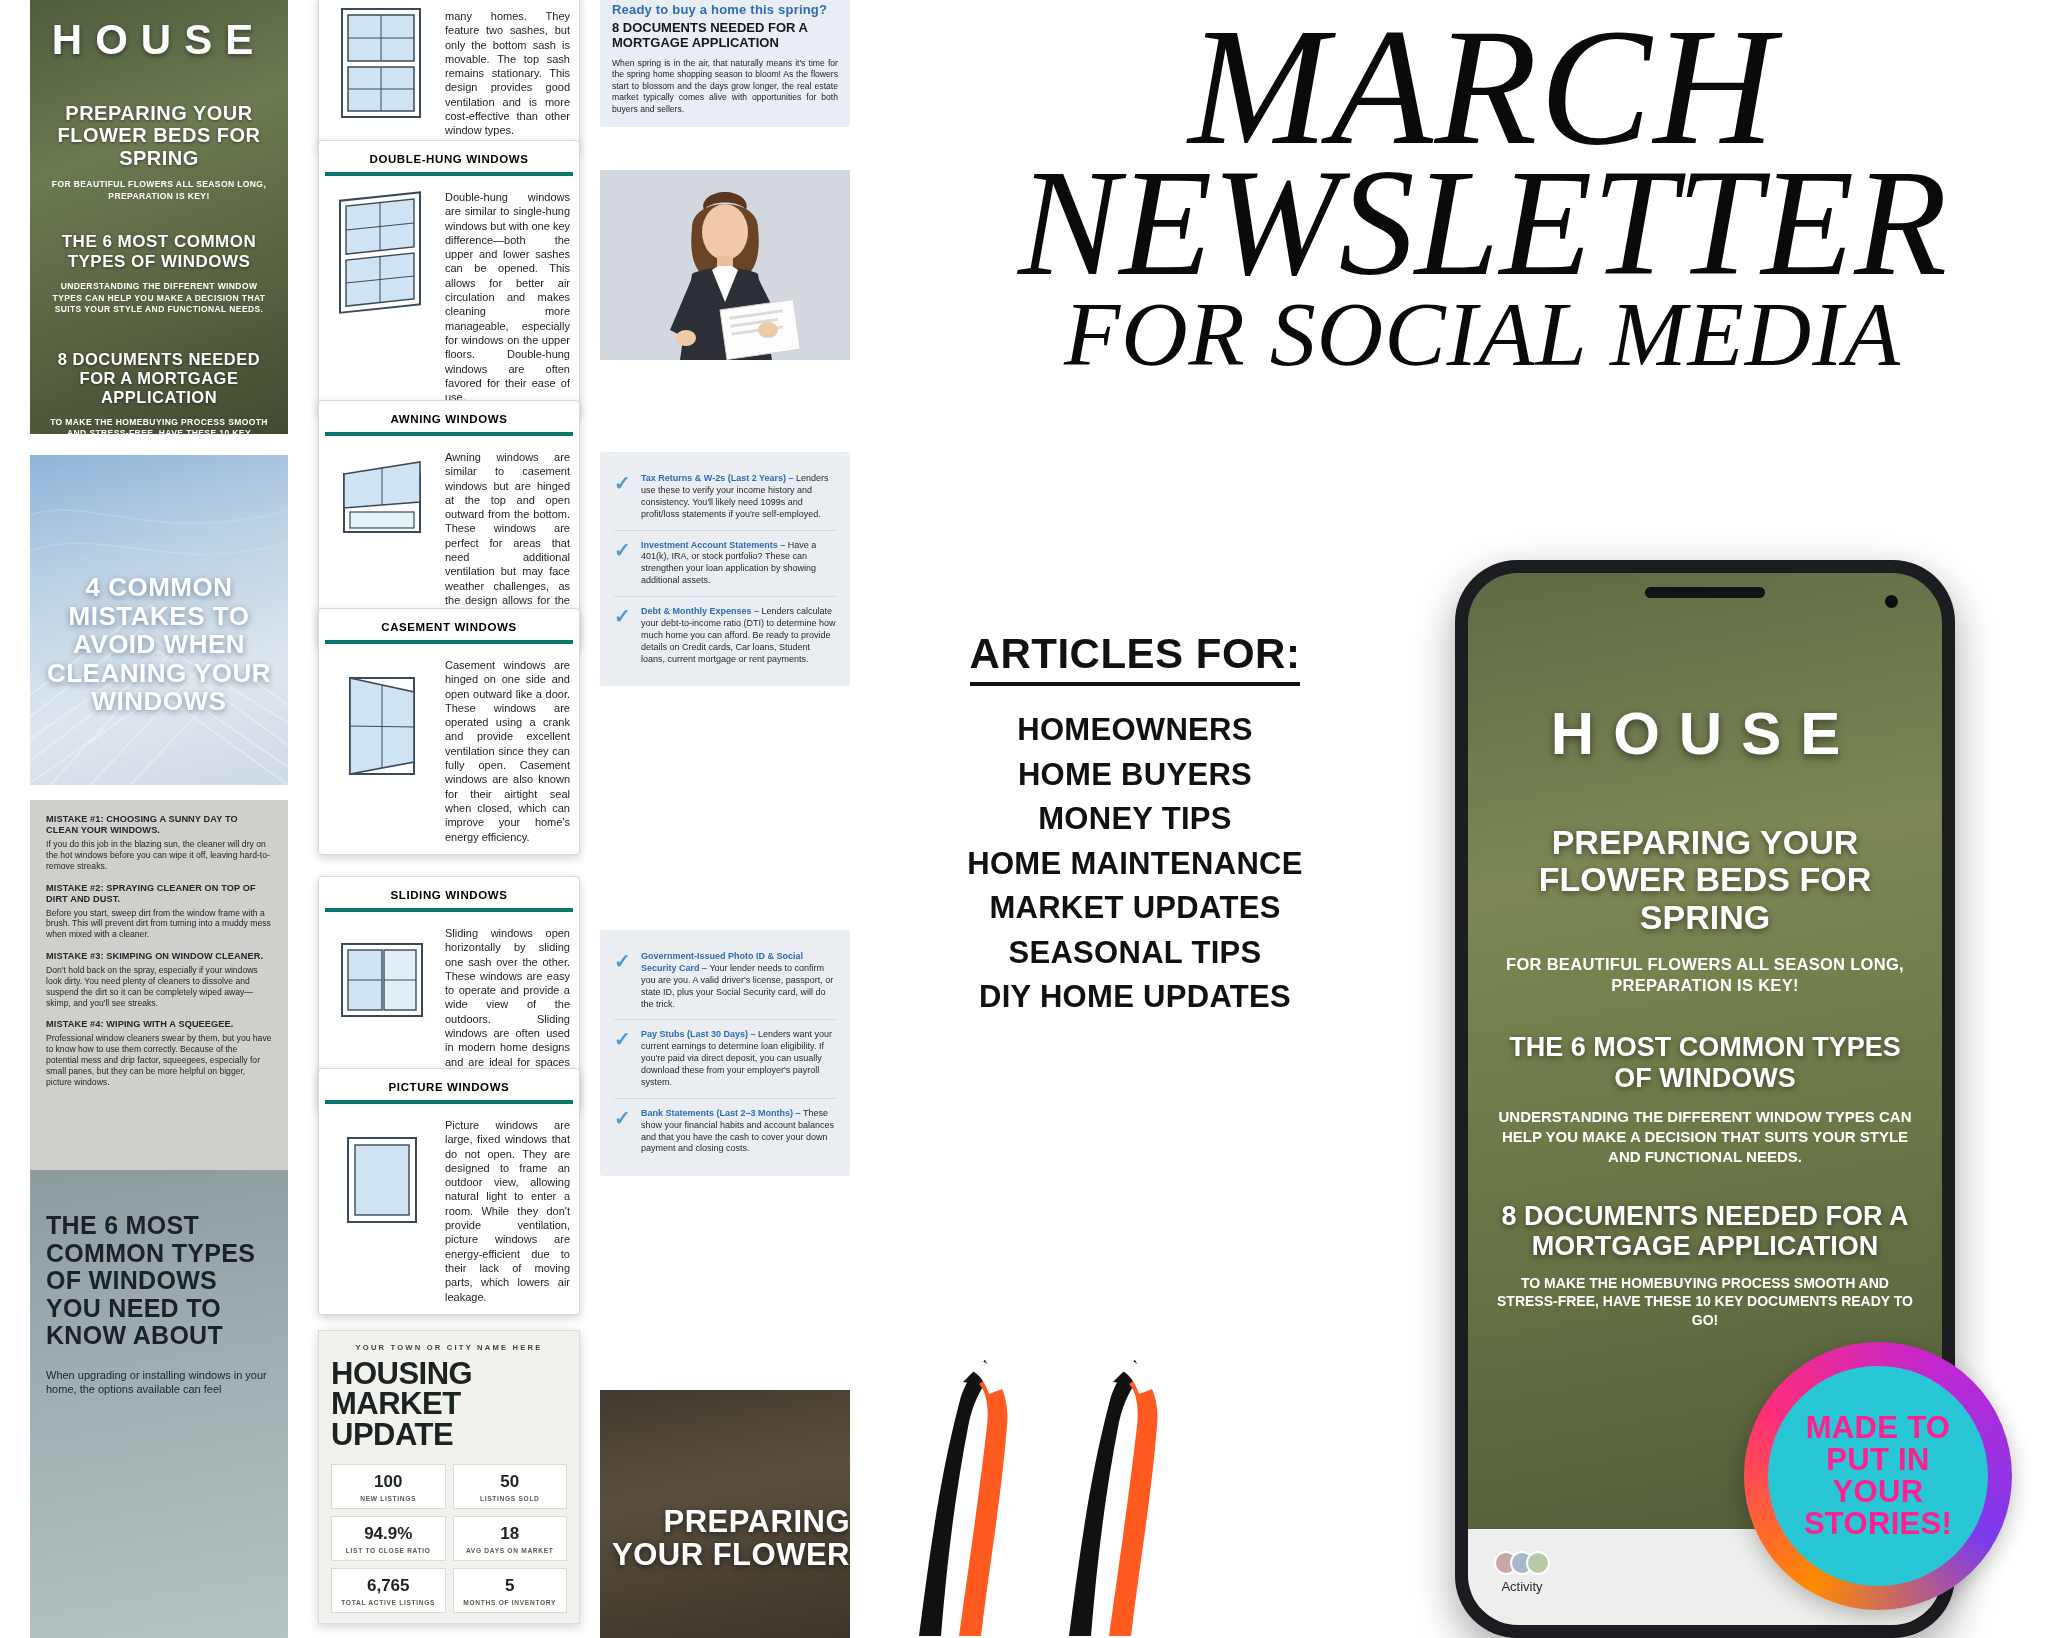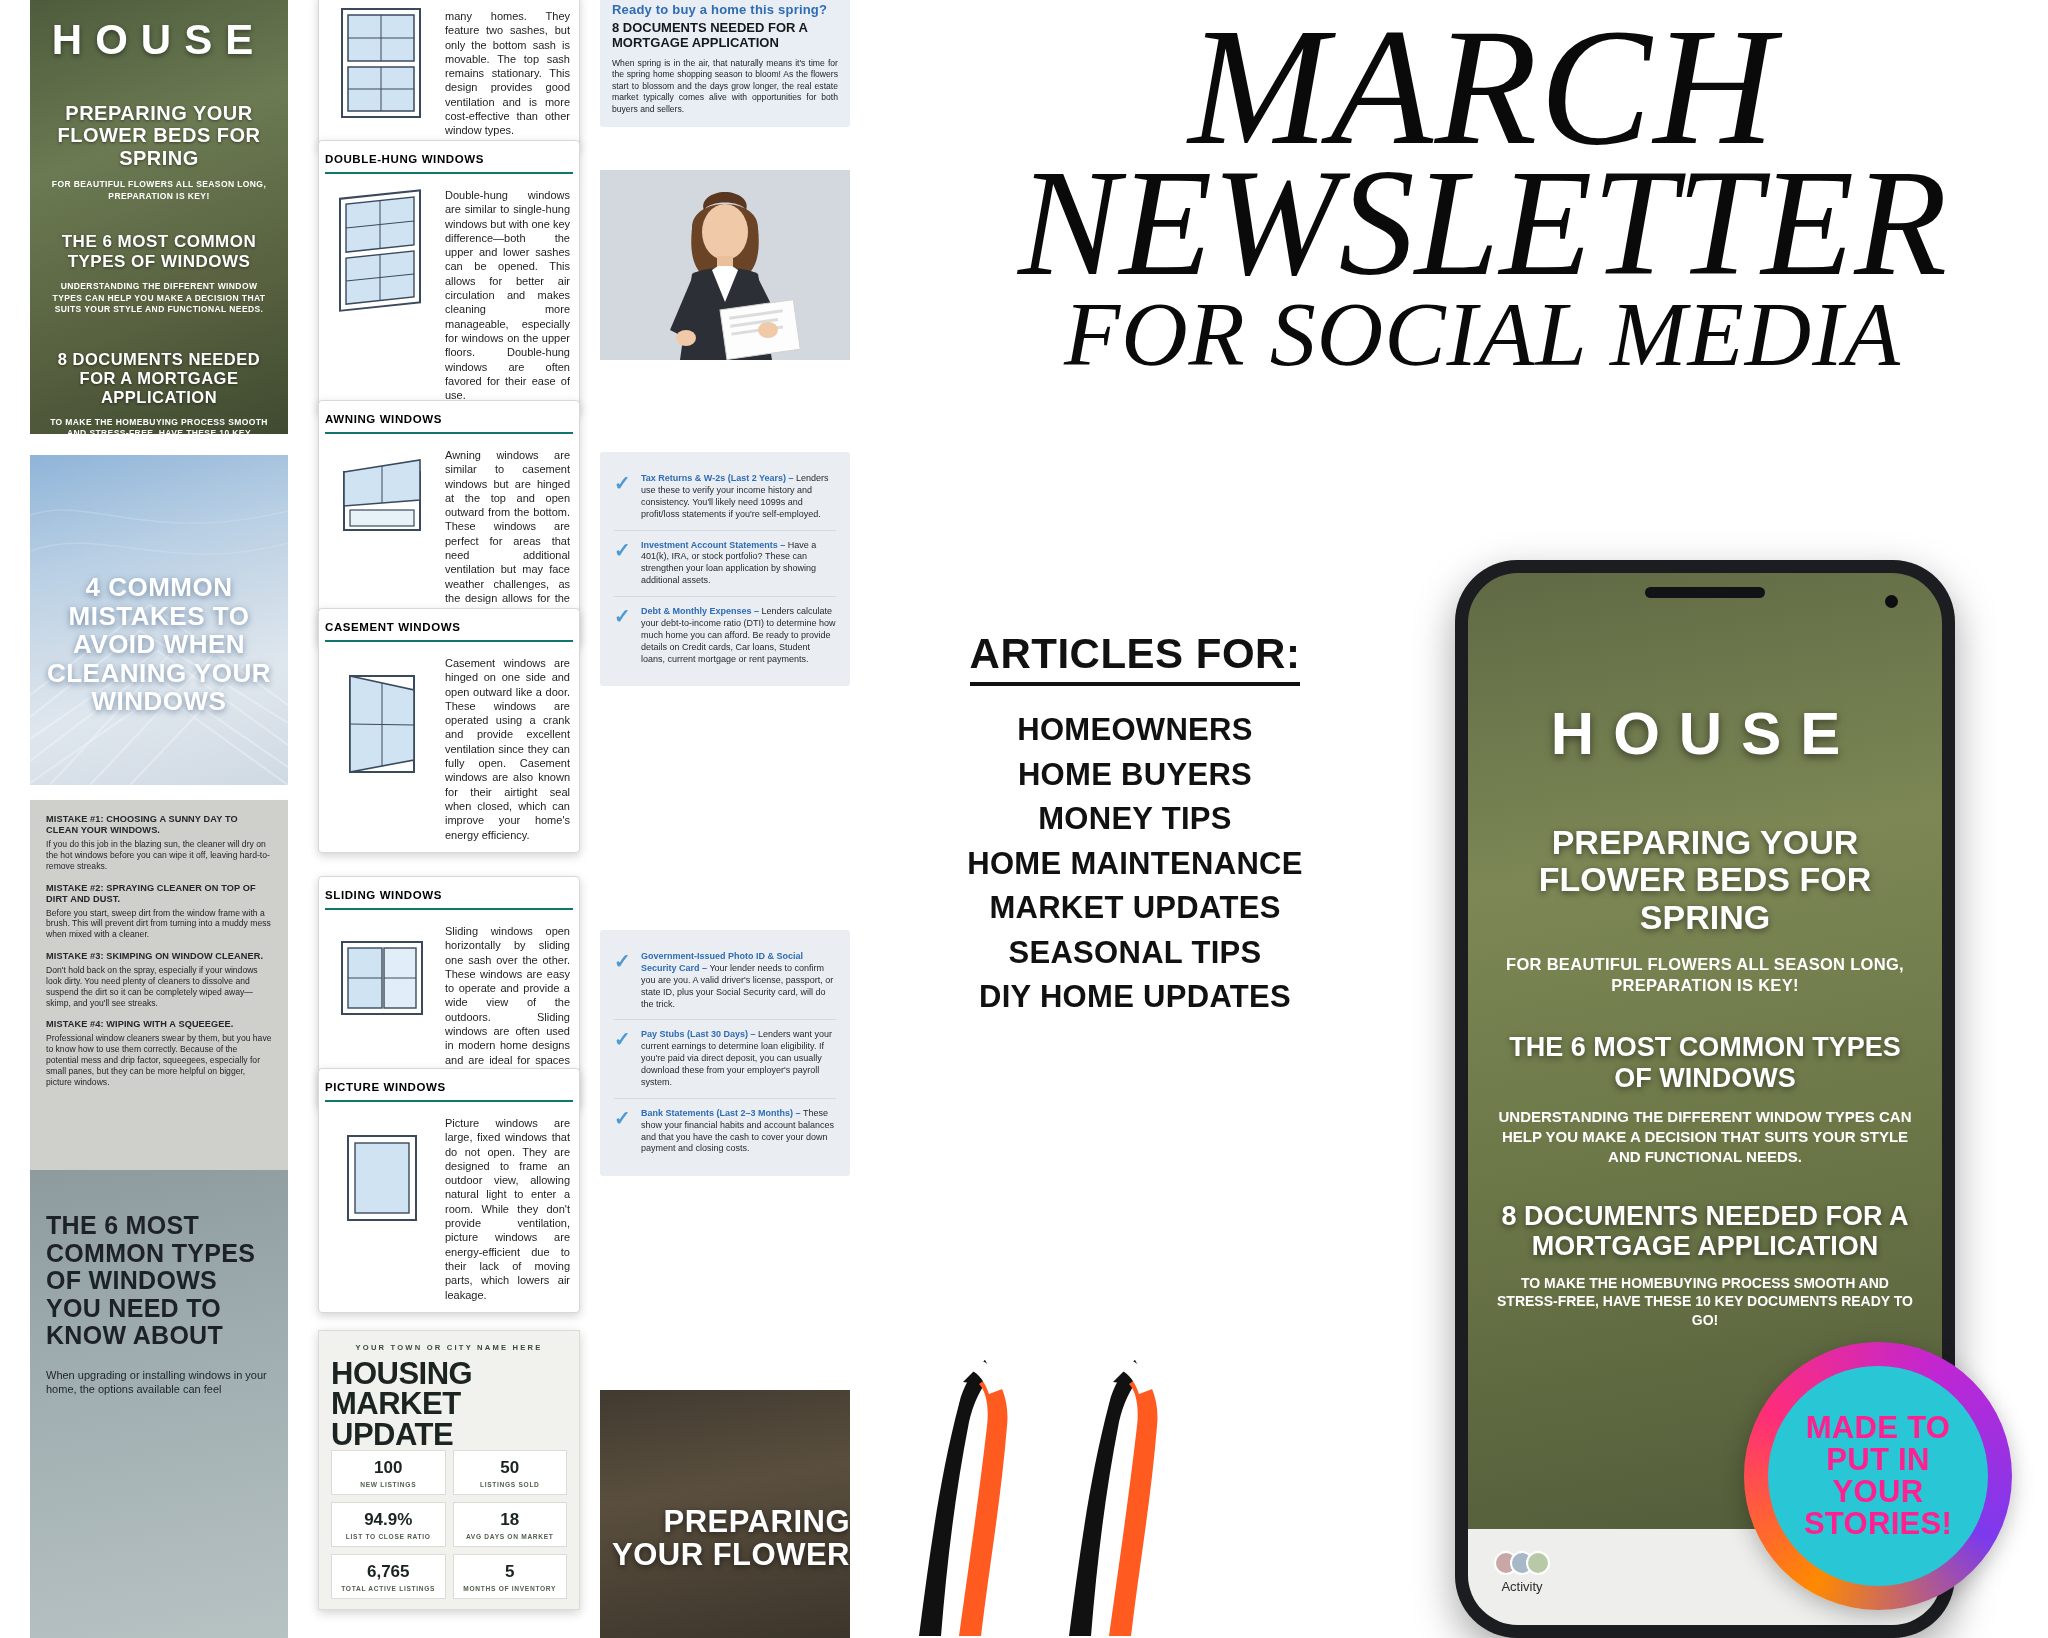--- a/index.html
+++ b/index.html
@@ -75,22 +75,22 @@
   }
   .story-4 .s4-body { font-size:11px; line-height:1.35; padding:18px 16px 0 16px; }
 
   
   .wcard {
     position:absolute; left:318px; width:262px;
     background:#fff; border:1px solid #d8d8d8; border-radius:4px;
     padding:8px 9px 10px 9px;
   }
   .wcard .w-head {
-    font-weight:700; font-size:11.5px; letter-spacing:.6px;
-    padding:6px 0 7px 0; border-bottom:2px solid #0f766e; margin:-2px -3px 8px -3px;
+    text-align:center; font-weight:700; font-size:11.5px; letter-spacing:.6px;
+    padding:6px 0 7px 0; border-bottom:4px solid #0f766e; margin:-2px -3px 8px -3px;
   }
   .wcard .w-row { display:flex; gap:9px; }
   .wcard .w-text { font-size:11px; line-height:1.3; text-align:justify; color:#1d1d1d; flex:1;margin-top:6px; }
   .w-img { width:108px; flex:0 0 108px; display:flex; align-items:flex-start; }
 
   
   .win-svg { width:100%; height:auto; display:block; }
 
   
   .mcard { position:absolute; left:600px; width:250px; }
@@ -117,21 +117,21 @@
   .ck-text { font-size:9px; line-height:1.32; color:#1f242a; }
   .ck-text b { color:#2e6cb5; }
 
   
   .hmu {
     position:absolute; left:318px; top:1330px; width:262px;
     background:#f1f2ee; border:1px solid #dcdcd6; padding:12px 12px 10px 12px;
   }
   .hmu .hmu-town { text-align:center; font-size:7.6px; letter-spacing:2.2px; font-weight:700; color:#3a4a3c; }
   .hmu .hmu-title { font-weight:700; font-size:31px; line-height:.98; letter-spacing:-.5px; margin-top:7px; color:#1b2420;}
-  .hmu-grid { display:grid; grid-template-columns:1fr 1fr; gap:7px; margin-top:0; }
+  .hmu-grid { display:grid; grid-template-columns:1fr 1fr; gap:7px; margin-top:14px; }
   .hmu-cell { background:#fff; border:1px solid #dcdcd6; text-align:center; padding:7px 2px 6px 2px; }
   .hmu-cell .v { font-weight:700; font-size:17px; color:#1b2420; }
   .hmu-cell .l { font-size:6.6px; letter-spacing:.7px; margin-top:3px; color:#52604f; font-weight:700;}
 
   
   .flower-card {
     position:absolute; left:600px; top:1390px; width:250px; height:248px;
     background:linear-gradient(170deg,#413a30 0%,#5a4f3e 40%,#3c352b 100%);
     color:#fff; overflow:hidden;
   }

